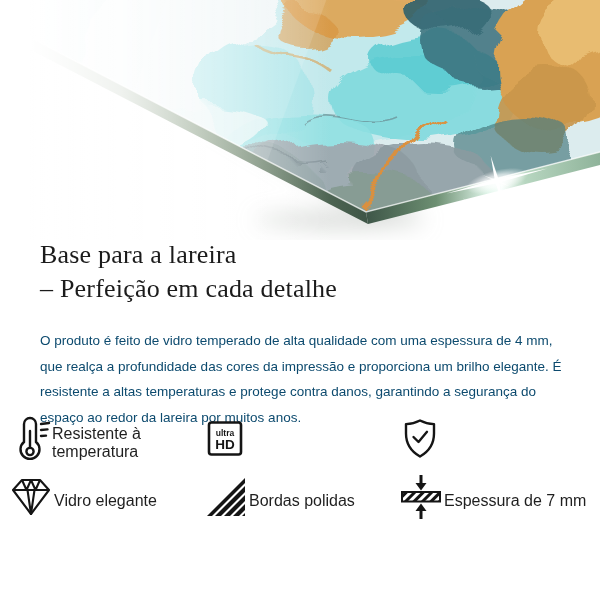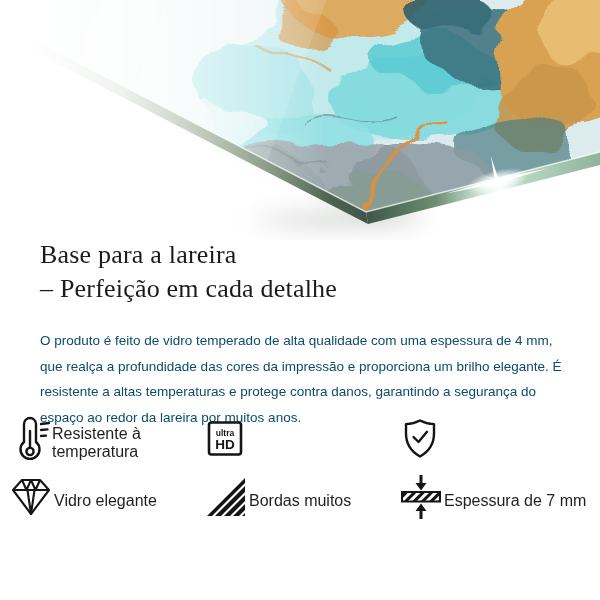--- a/index.html
+++ b/index.html
@@ -205,21 +205,21 @@
         </defs>
         <g clip-path="url(#triClip)" stroke="#151515" stroke-width="4.2">
           <line x1="2" y1="46" x2="46" y2="2"></line>
           <line x1="11" y1="46" x2="46" y2="11"></line>
           <line x1="20" y1="46" x2="46" y2="20"></line>
           <line x1="29" y1="46" x2="46" y2="29"></line>
           <line x1="38" y1="46" x2="46" y2="38"></line>
         </g>
       </svg>
     </div>
-    <div class="label">Bordas muitos</div>
+    <div class="label">Bordas polidas</div>
   </div>
 
   <div class="feature">
     <div class="icon-box">
       <svg width="46" height="48" viewBox="0 0 46 48">
         <defs>
           <pattern id="barHatch" patternUnits="userSpaceOnUse" width="6" height="6" patternTransform="rotate(45)">
             <rect width="6" height="6" fill="#ffffff"></rect>
             <rect width="3" height="6" fill="#151515"></rect>
           </pattern>

